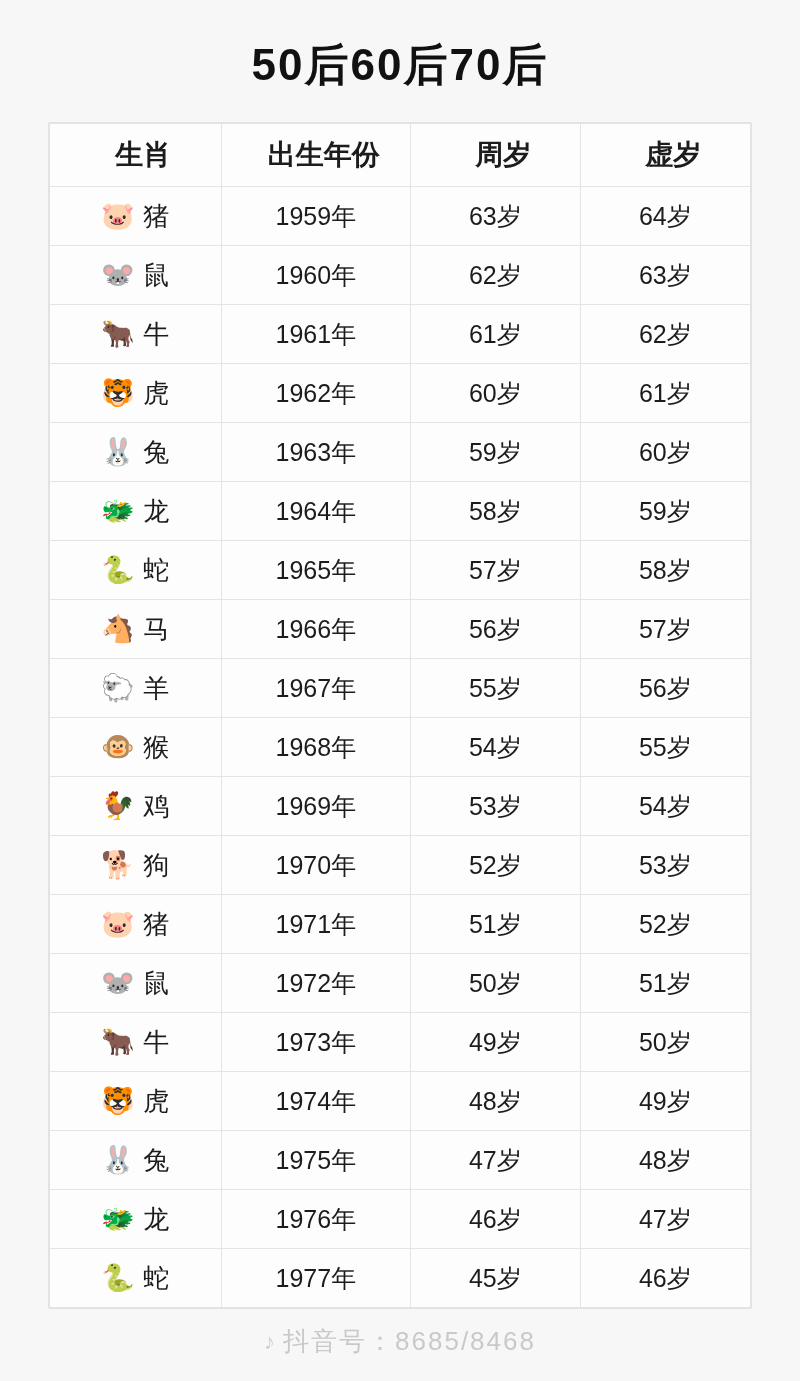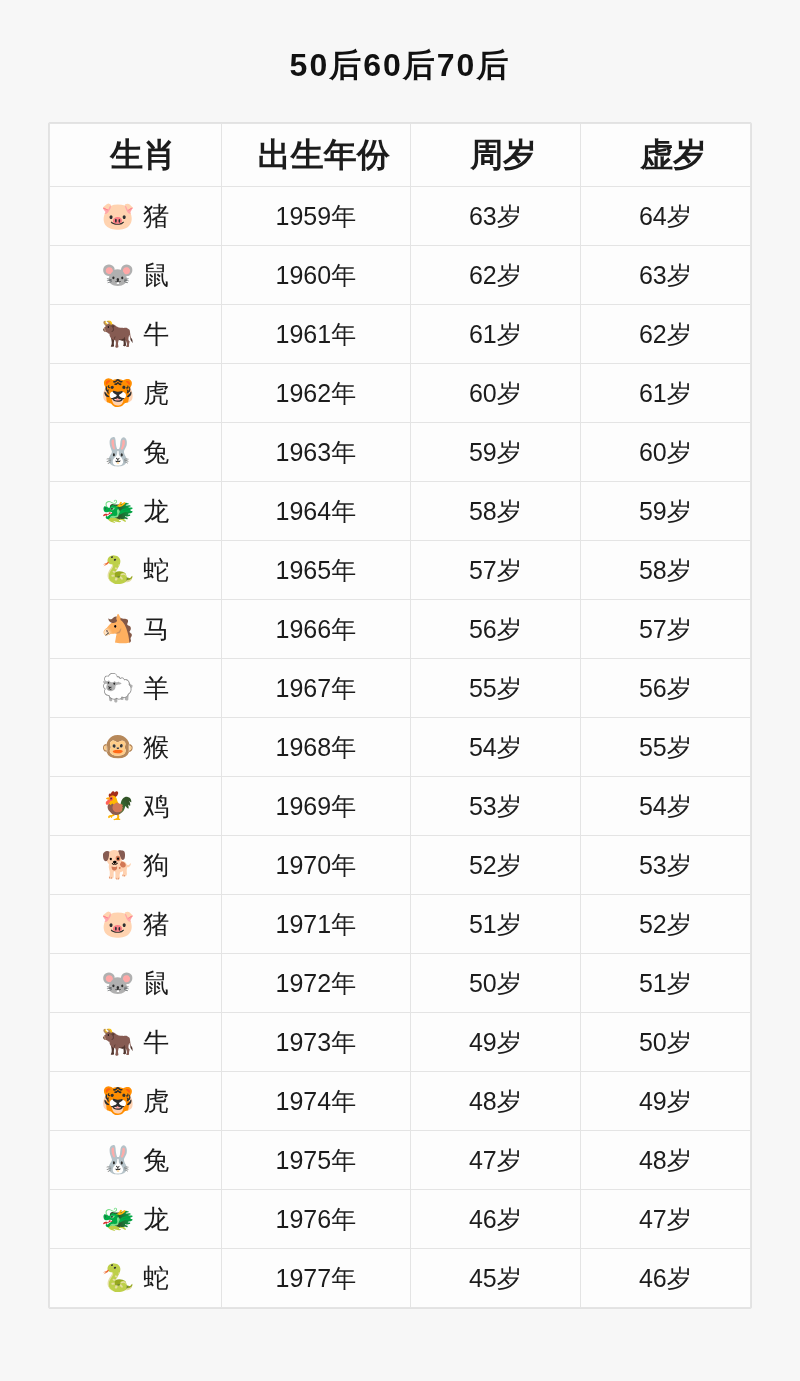--- a/index.html
+++ b/index.html
@@ -21,21 +21,21 @@
     box-sizing: border-box;
     padding: 0;
     position: relative;
     background: #f7f7f7;
   }
   .title-block {
     padding-top: 34px;
     text-align: center;
   }
   .title-line {
-    font-size: 32px;
+    font-size: 44px;
     font-weight: bold;
     letter-spacing: 2px;
     line-height: 62px;
     color: #111;
   }
   .table-wrap {
     margin: 26px 48px 0 48px;
     background: #fdfdfd;
     border: 1px solid #e2e2e2;
     border-radius: 2px;
@@ -49,21 +49,21 @@
     border: 1px solid #e4e4e4;
     text-align: center;
     font-size: 25px;
     color: #1c1c1c;
     height: 58px;
     padding: 0;
     font-weight: normal;
   }
   thead th {
     font-weight: bold;
-    font-size: 33px;
+    font-size: 28px;
     height: 62px;
     background: #fdfdfd;
     padding-left: 16px;
   }
   col.c1 { width: 24.5%; }
   col.c2 { width: 27%; }
   col.c3 { width: 24.2%; }
   col.c4 { width: 24.3%; }
   .zodiac-cell {
     white-space: nowrap;
@@ -235,14 +235,17 @@
           <tr>
             <td class="zodiac-cell"><span class="zodiac-emoji">🐍</span><span class="zodiac-name">蛇</span></td>
             <td>1977年</td>
             <td>45岁</td>
             <td>46岁</td>
           </tr>
         </tbody>
     </table>
   </div>
 
+  <div class="watermark">
+    <span class="wm-icon">♪</span><span class="wm-text">抖音号：8685/8468</span>
+  </div>
 
 </div>
 
 </body></html>

